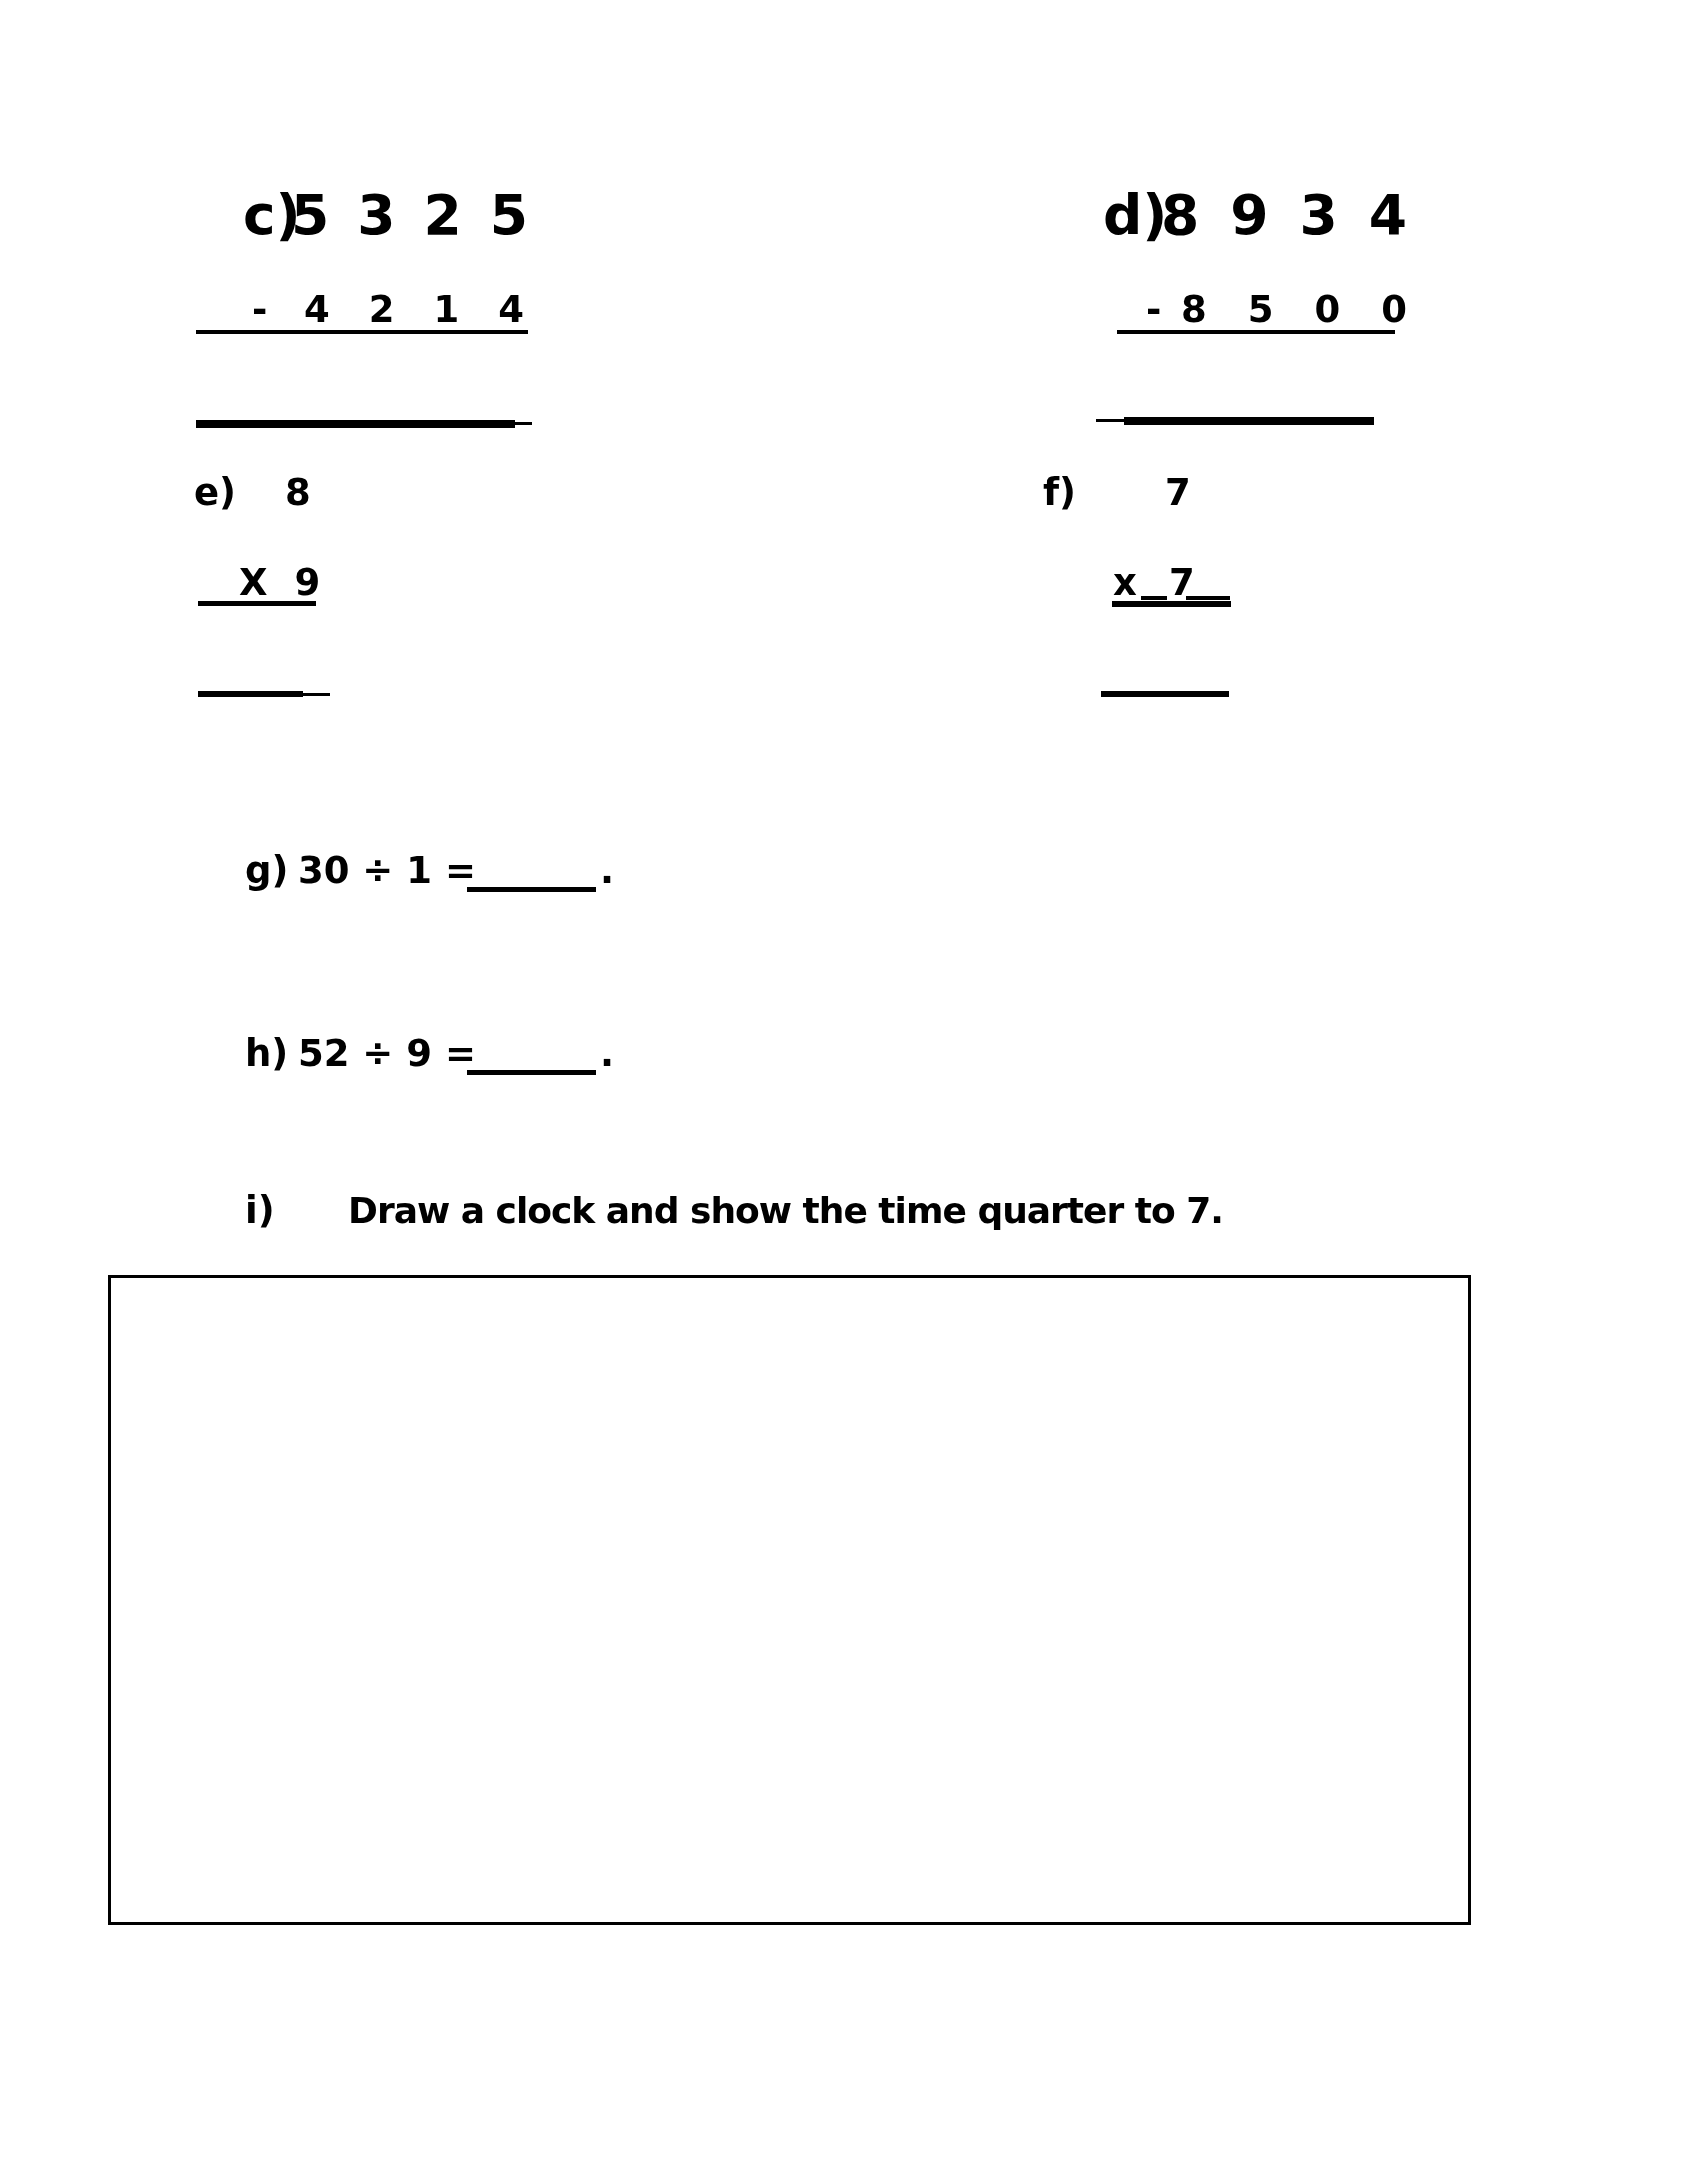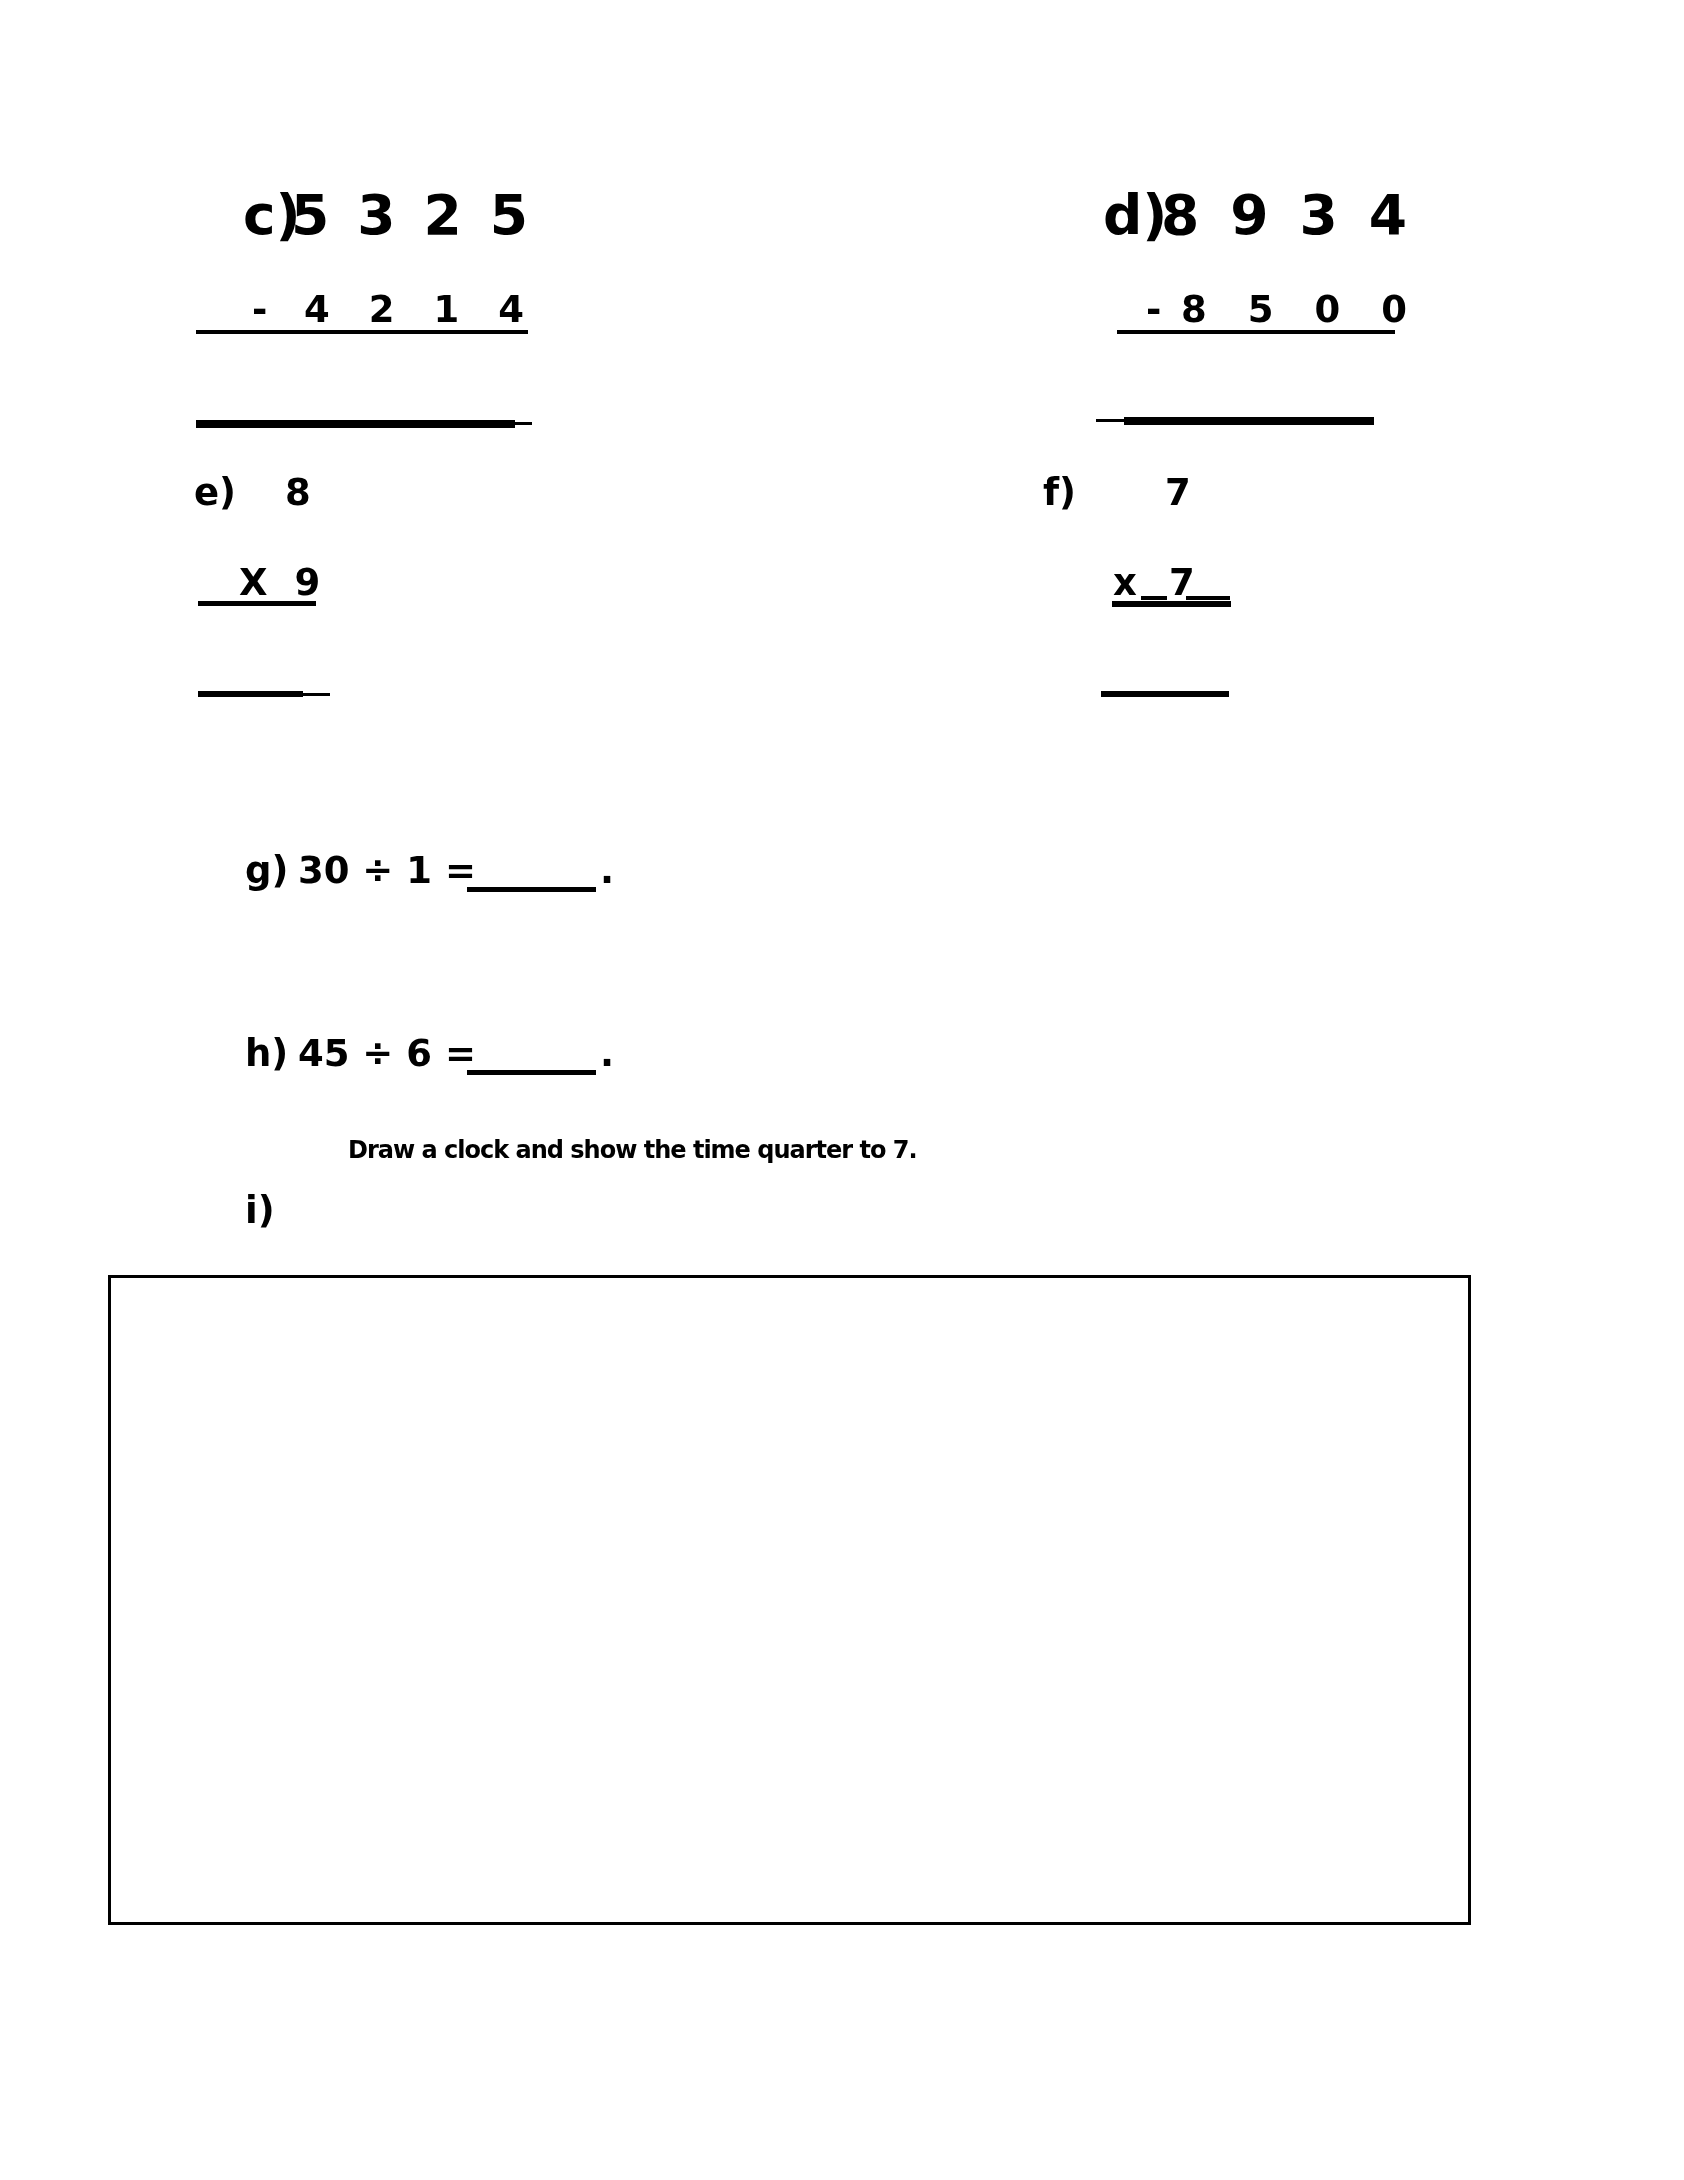--- a/index.html
+++ b/index.html
@@ -86,23 +86,23 @@
   <div class="line" style="left:1186px;top:596px;width:44px;height:4.3px;"></div>
   <div class="line" style="left:1112px;top:601px;width:119px;height:6px;"></div>
   <div class="line" style="left:1101px;top:691px;width:128px;height:6px;"></div>
 
   <span class="t small" style="left:245px;top:852px;">g)</span>
   <span class="t small" style="left:298px;top:852px;">30 ÷ 1 =</span>
   <div class="line" style="left:467px;top:887px;width:129px;height:5.1px;"></div>
   <span class="t small" style="left:600px;top:852px;">.</span>
 
   <span class="t small" style="left:245px;top:1035px;">h)</span>
-  <span class="t small" style="left:298px;top:1035px;">45 ÷ 6 =</span>
+  <span class="t small" style="left:298px;top:1035px;">52 ÷ 9 =</span>
   <div class="line" style="left:467px;top:1070px;width:129px;height:5.1px;"></div>
   <span class="t small" style="left:600px;top:1035px;">.</span>
 
   <span class="t small" style="left:245px;top:1192px;">i)</span>
-  <span class="t" style="left:348px;top:1138px;font-size:24px;letter-spacing:-1px;">Draw a clock and show the time quarter to 7.</span>
+  <span class="t" style="left:348px;top:1193px;font-size:36px;letter-spacing:-1px;">Draw a clock and show the time quarter to 7.</span>
 
   <div class="drawbox" style="left:108px;top:1275px;width:1363px;height:650px;"></div>
 
 </div>
 
 
 </body></html>

